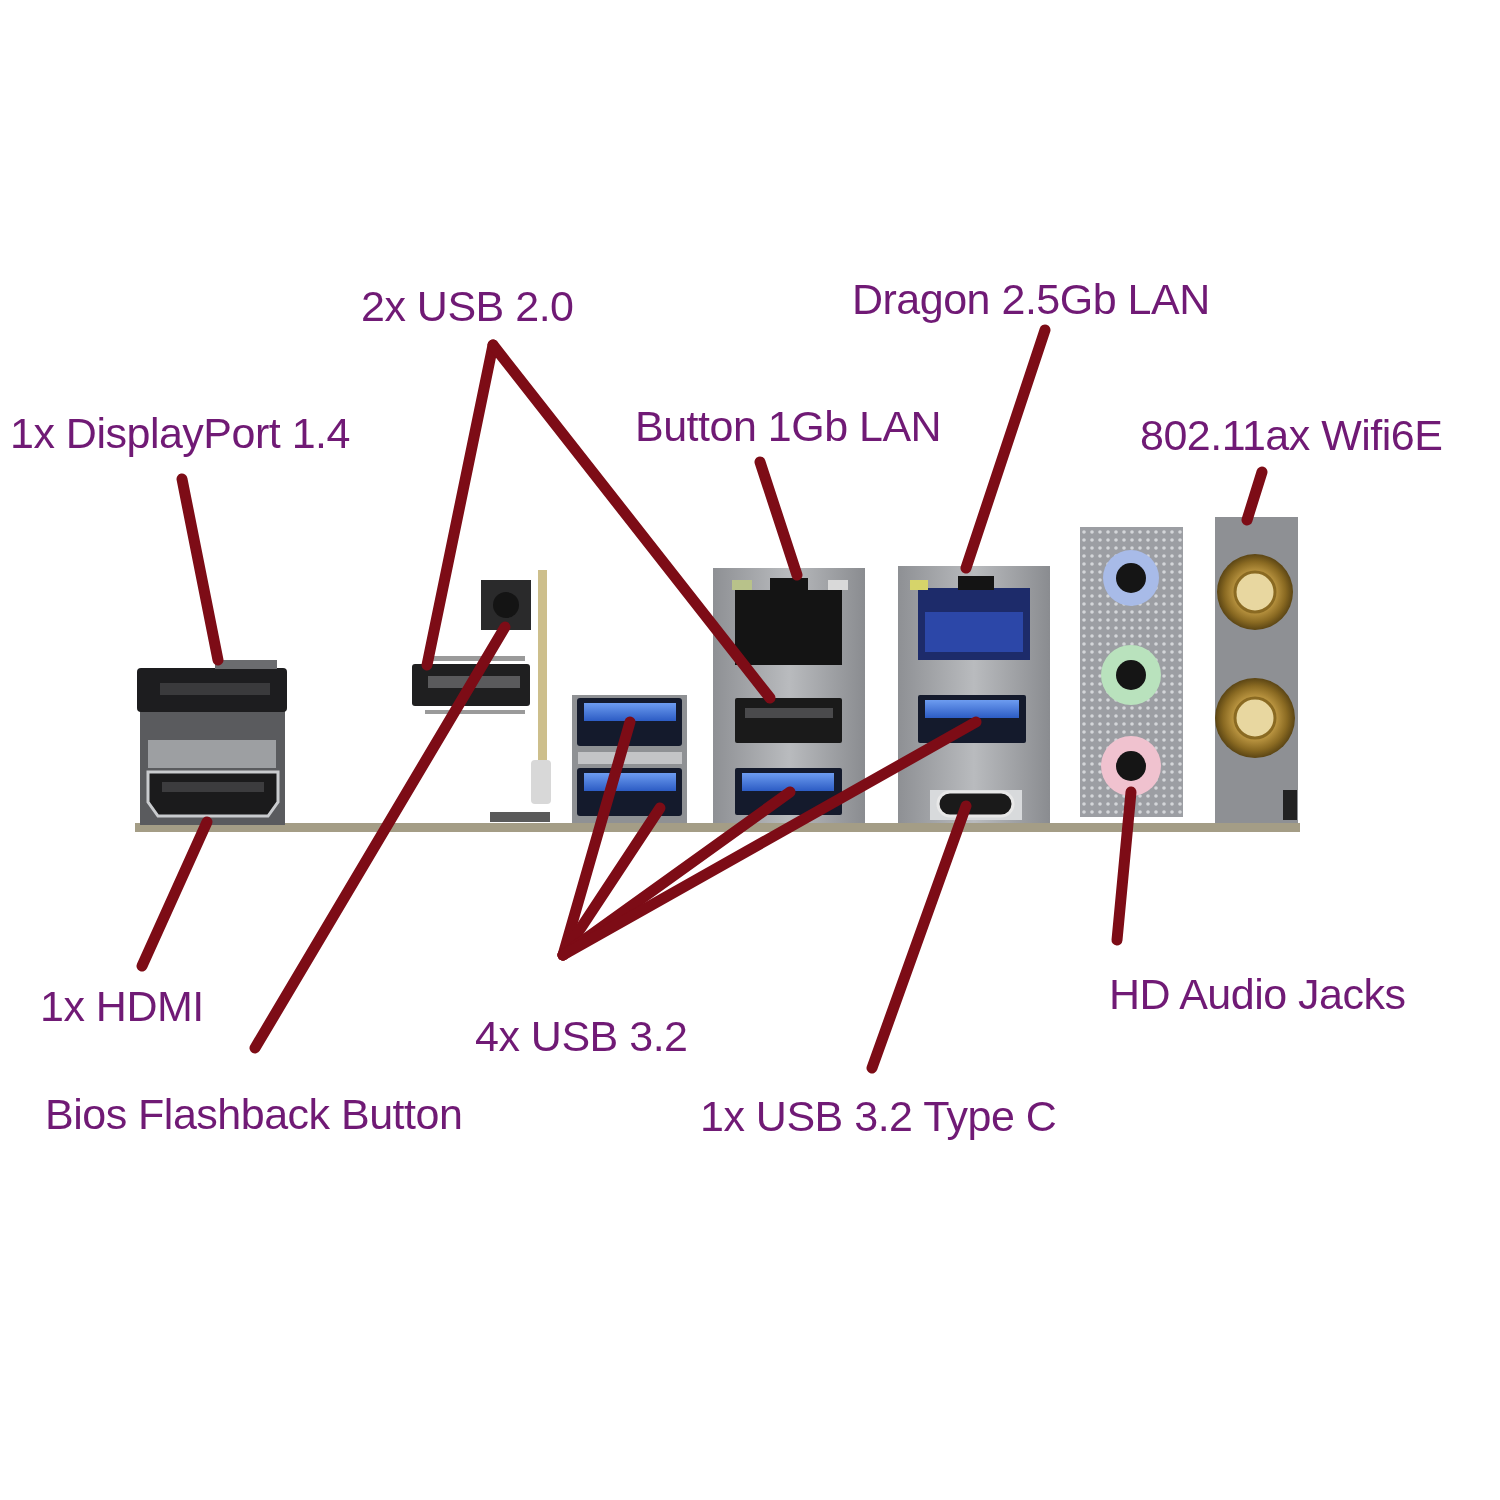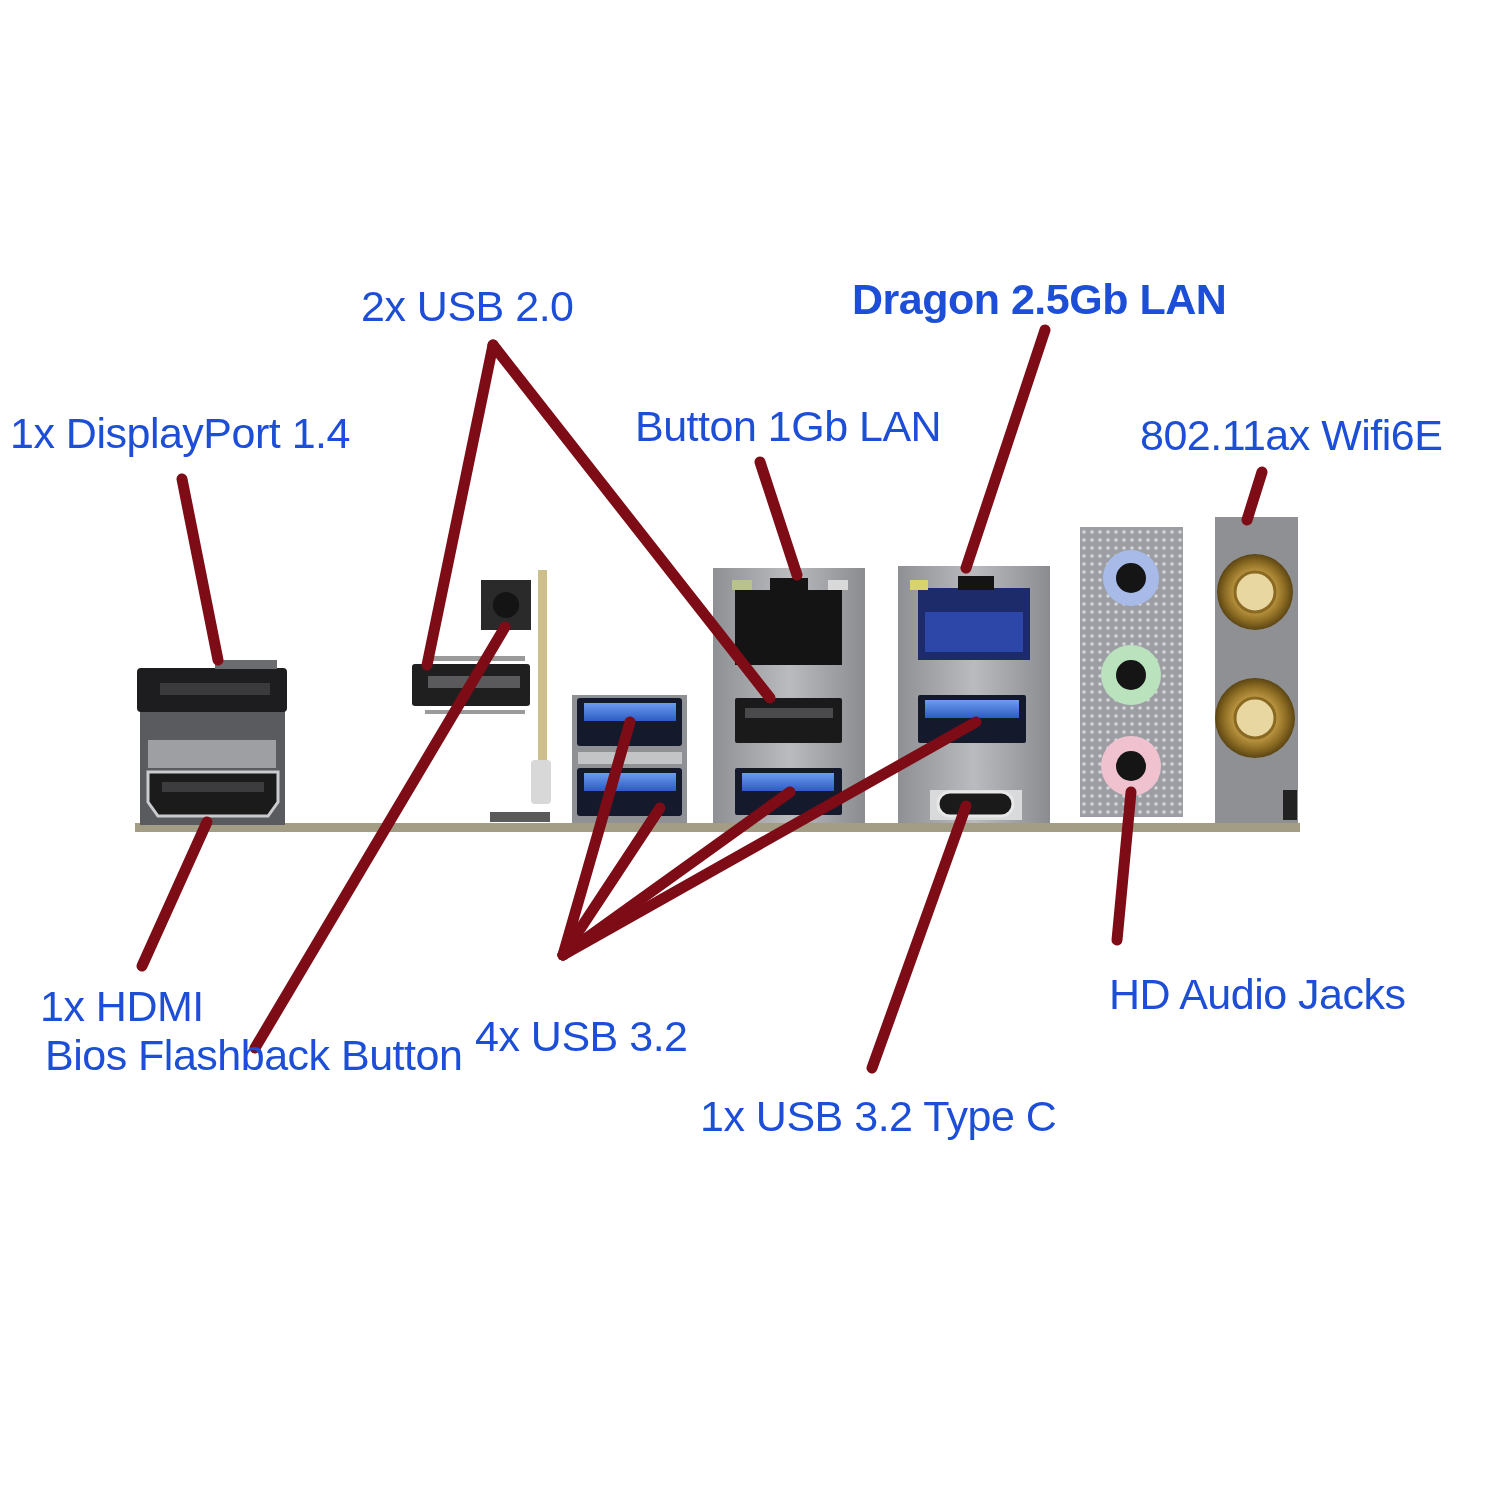--- a/index.html
+++ b/index.html
@@ -1,17 +1,17 @@
 <!DOCTYPE html>
 <html><head>
 <meta charset="utf-8">
 <style>
   html,body{margin:0;padding:0;background:#ffffff;}
   body{width:1500px;height:1500px;position:relative;overflow:hidden;font-family:"Liberation Sans","DejaVu Sans",sans-serif;}
-  .label{position:absolute;color:#1d4ed8;font-size:43px;white-space:nowrap;line-height:1;letter-spacing:-0.5px;}
+  .label{position:absolute;color:#701a75;font-size:43px;white-space:nowrap;line-height:1;letter-spacing:-0.5px;}
   svg{position:absolute;left:0;top:0;}
 </style>
 </head>
 <body>
 
 <svg width="1500" height="1500" viewBox="0 0 1500 1500">
   <defs>
     <linearGradient id="metal" x1="0" y1="0" x2="1" y2="0">
       <stop offset="0" stop-color="#8e9094"></stop>
       <stop offset="0.5" stop-color="#b9bbbe"></stop>
@@ -123,19 +123,19 @@
     <line x1="563" y1="955" x2="790" y2="792"></line>
     <line x1="563" y1="955" x2="976" y2="722"></line>
     <line x1="966" y1="806" x2="872" y2="1068"></line>
     <line x1="1131" y1="792" x2="1117" y2="940"></line>
   </g>
 </svg>
 
 <div class="label" style="left:10px;top:412px;">1x DisplayPort 1.4</div>
 <div class="label" style="left:361px;top:285px;">2x USB 2.0</div>
 <div class="label" style="left:635px;top:405px;">Button 1Gb LAN</div>
-<div class="label" style="left:852px;top:278px;font-weight:bold;">Dragon 2.5Gb LAN</div>
+<div class="label" style="left:852px;top:278px;">Dragon 2.5Gb LAN</div>
 <div class="label" style="left:1140px;top:398px;margin-top:16px;">802.11ax Wifi6E</div>
 <div class="label" style="left:40px;top:985px;">1x HDMI</div>
-<div class="label" style="left:45px;top:1034px;">Bios Flashback Button</div>
+<div class="label" style="left:45px;top:1093px;">Bios Flashback Button</div>
 <div class="label" style="left:475px;top:985px;margin-top:30px;">4x USB 3.2</div>
 <div class="label" style="left:700px;top:1095px;">1x USB 3.2 Type C</div>
 <div class="label" style="left:1083px;top:973px;margin-left:26px;">HD Audio Jacks</div>
 
 </body></html>

